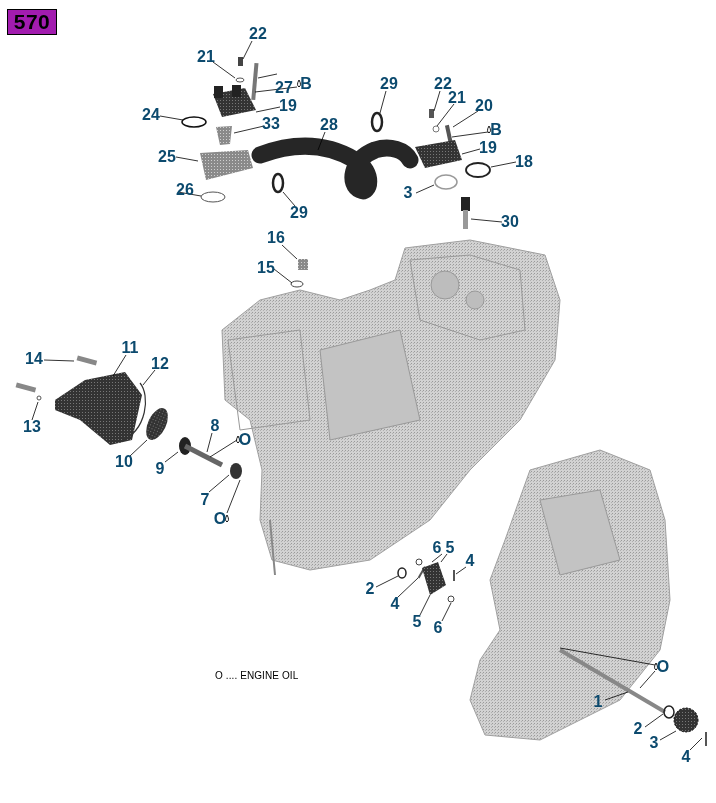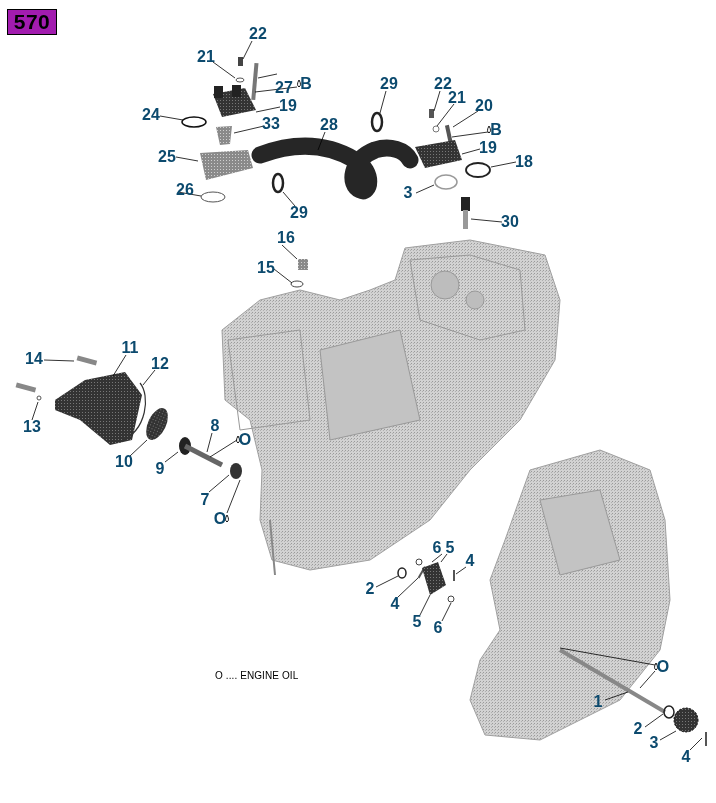--- a/index.html
+++ b/index.html
@@ -187,21 +187,21 @@
       <div class="callout" style="left: 299px; top: 213px;">29</div>
       <div class="callout" style="left: 389px; top: 84px;">29</div>
       <div class="callout" style="left: 443px; top: 84px;">22</div>
       <div class="callout" style="left: 457px; top: 98px;">21</div>
       <div class="callout" style="left: 484px; top: 106px;">20</div>
       <div class="callout" style="left: 496px; top: 130px;">B</div>
       <div class="callout" style="left: 488px; top: 148px;">19</div>
       <div class="callout" style="left: 524px; top: 162px;">18</div>
       <div class="callout" style="left: 408px; top: 193px;">3</div>
       <div class="callout" style="left: 510px; top: 222px;">30</div>
-      <div class="callout" style="left: 276px; top: 238px; margin-left: 10px;">16</div>
+      <div class="callout" style="left: 276px; top: 238px;">16</div>
       <div class="callout" style="left: 266px; top: 268px;">15</div>
       <div class="callout" style="left: 130px; top: 348px;">11</div>
       <div class="callout" style="left: 34px; top: 359px;">14</div>
       <div class="callout" style="left: 160px; top: 364px; text-align: right;">12</div>
       <div class="callout" style="left: 32px; top: 427px;">13</div>
       <div class="callout" style="left: 215px; top: 426px;">8</div>
       <div class="callout" style="left: 245px; top: 440px;">O</div>
       <div class="callout" style="left: 124px; top: 462px;">10</div>
       <div class="callout" style="left: 160px; top: 469px;">9</div>
       <div class="callout" style="left: 205px; top: 500px;">7</div>

